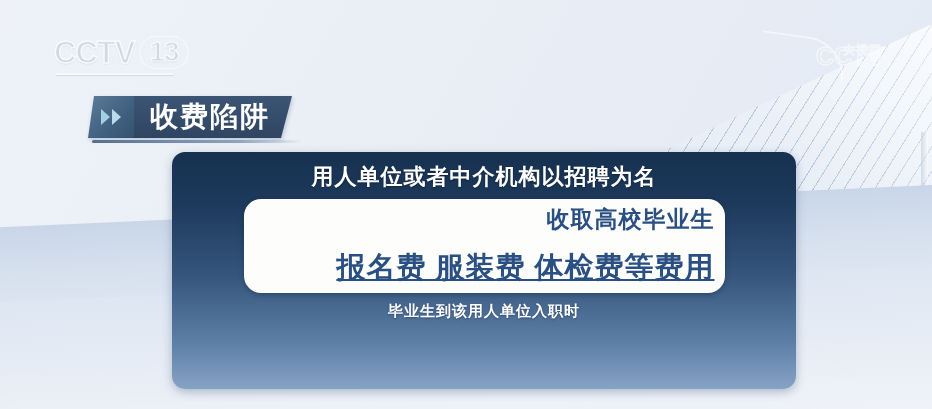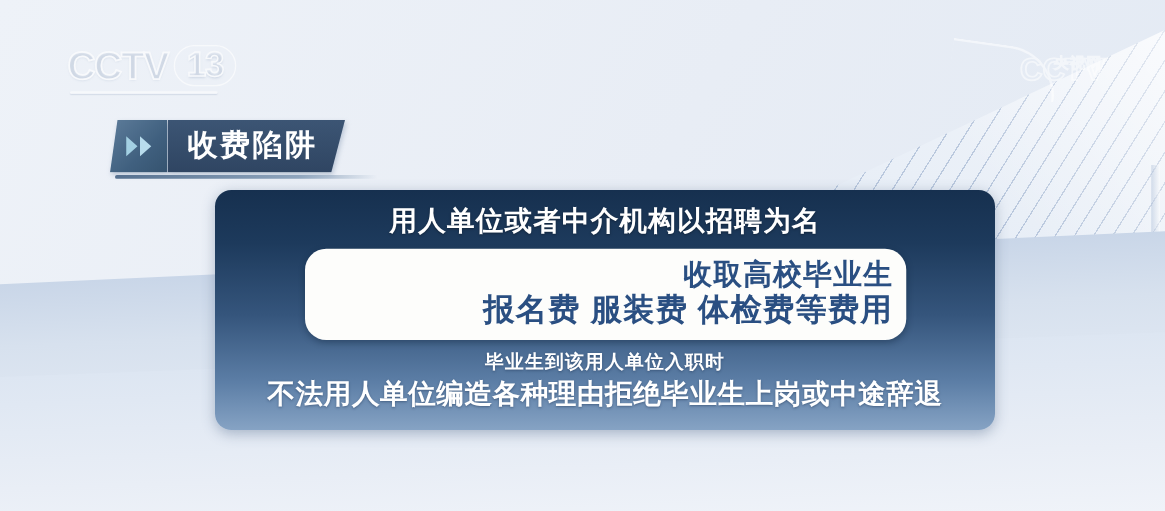--- a/index.html
+++ b/index.html
@@ -162,38 +162,38 @@
   }
   .chev.c2{ border-left-color:#bfe3f2; }
   .banner-main{
     background:linear-gradient(180deg,#3c5574 0%,#2f4562 100%);
     clip-path:polygon(0 0, 100% 0, calc(100% - 11px) 100%, 0 100%);
     padding:0 22px 0 16px;
     display:flex; align-items:center;
   }
   .banner-main .btxt{
     color:#ffffff;
-    font-size:24px;
+    font-size:28px;
     font-weight:bold;
     letter-spacing:2px;
     line-height:1;
     white-space:nowrap;
   }
   .banner-rule{
     position:absolute; left:92px; top:140px;
     width:210px; height:3px;
     background:linear-gradient(90deg,#55708f 0%,#8fa5bd 70%,rgba(160,178,200,0) 100%);
     border-radius:2px;
   }
 
   
   .panel{
     position:absolute;
     left:172px; top:152px;
-    width:624px; height:192px;
+    width:624px; height:237px;
     border-radius:13px;
     background:linear-gradient(180deg,#16304f 0%,#1d3a5c 22%,#35557c 52%,#5c7ea6 80%,#86a3c4 100%);
     box-shadow:0 3px 10px rgba(70,95,130,.38);
     overflow:hidden;
     display:flex; flex-direction:column; align-items:center;
     padding-top:11px;
   }
   .panel-head{
     color:#ffffff;
     font-size:22px;
@@ -212,21 +212,21 @@
     text-align:right;
     box-shadow:0 2px 5px rgba(10,28,50,.35);
   }
   .highlight-box .hl{
     color:#2a4f82;
     font-weight:bold;
     line-height:1.18;
     white-space:nowrap;
   }
   .highlight-box .hl1{ font-size:23px; letter-spacing:1px; }
-  .highlight-box .hl2{ font-size:25px; letter-spacing:1px; margin-top:1px; }
+  .highlight-box .hl2{ font-size:29px; letter-spacing:1px; margin-top:17px;text-decoration:underline; }
   .panel-foot{
     margin-top:8px;
     text-align:center;
   }
   .panel-foot .pf{
     color:#ffffff;
     font-weight:bold;
     line-height:1.32;
     white-space:nowrap;
     text-shadow:0 1px 2px rgba(20,40,70,.45);
@@ -277,15 +277,14 @@
 <div class="panel">
   <div class="panel-head">用人单位或者中介机构以招聘为名</div>
 
   <div class="highlight-box">
     <div class="hl hl1">收取高校毕业生</div>
     <div class="hl hl2">报名费 服装费 体检费等费用</div>
   </div>
 
   <div class="panel-foot">
     <div class="pf pf1">毕业生到该用人单位入职时</div>
-    <div class="pf pf2">不法用人单位编造各种理由拒绝毕业生上岗或中途辞退</div>
   </div>
 </div>
 
 </body></html>

